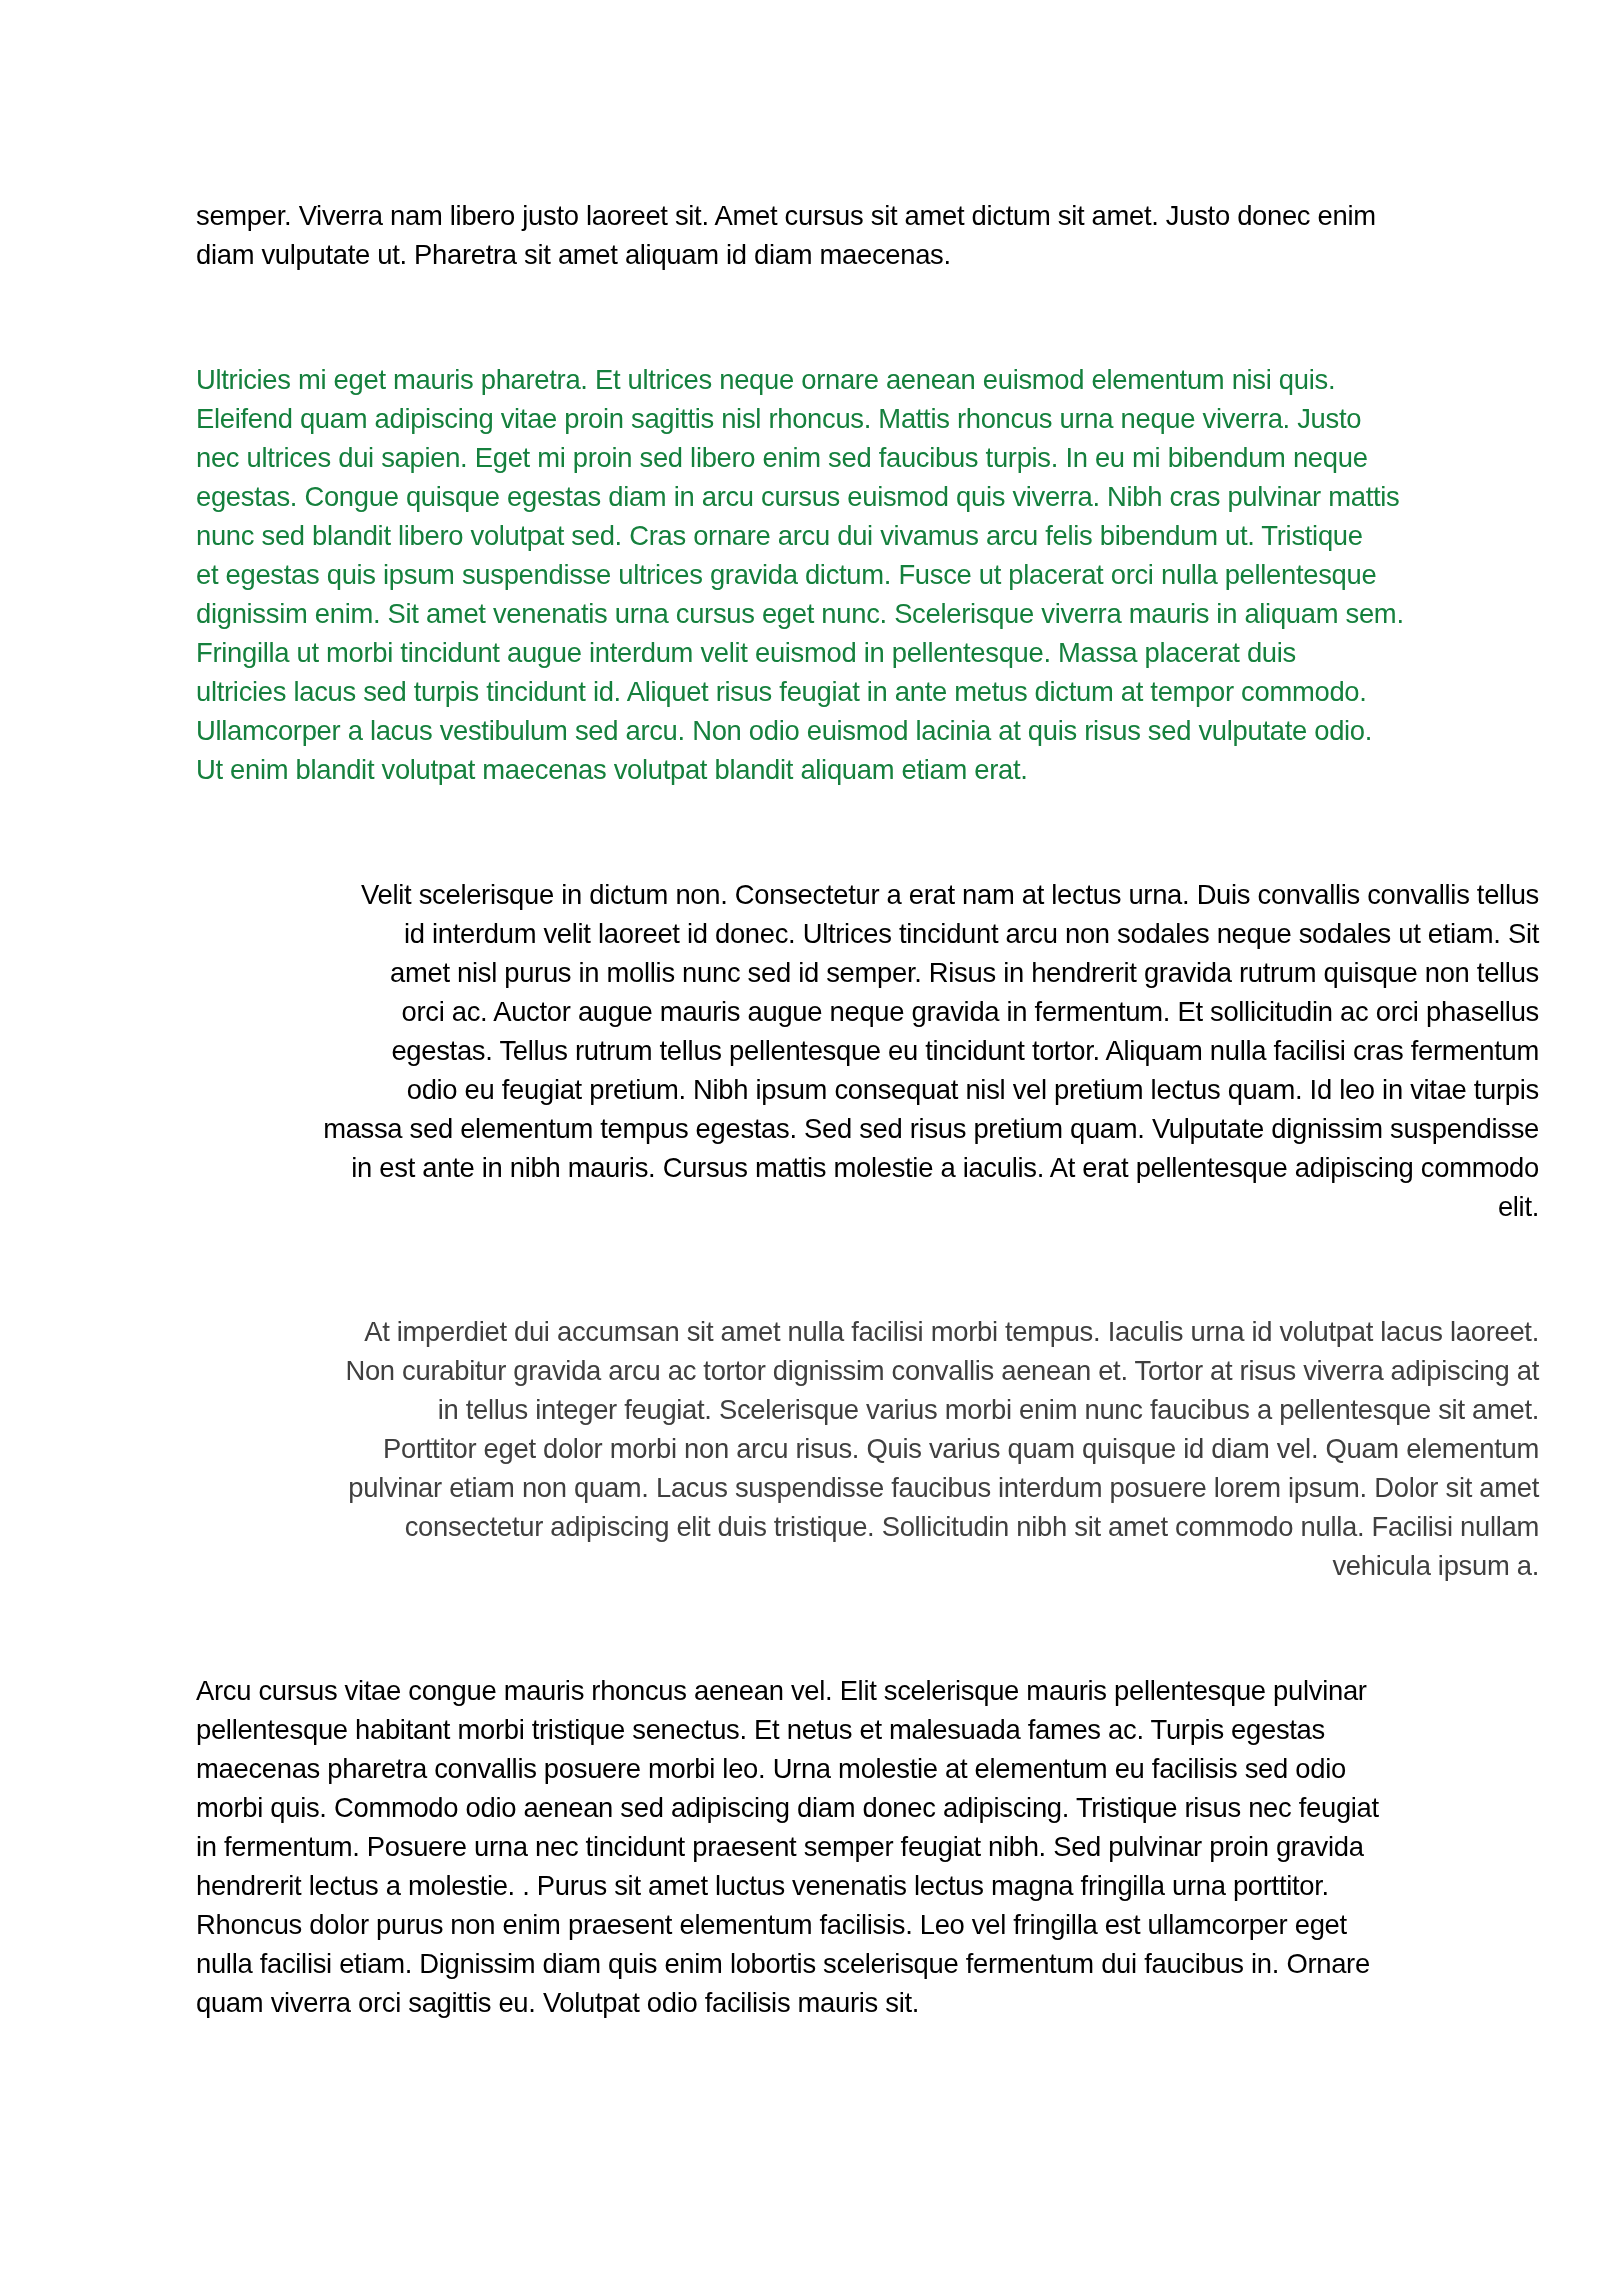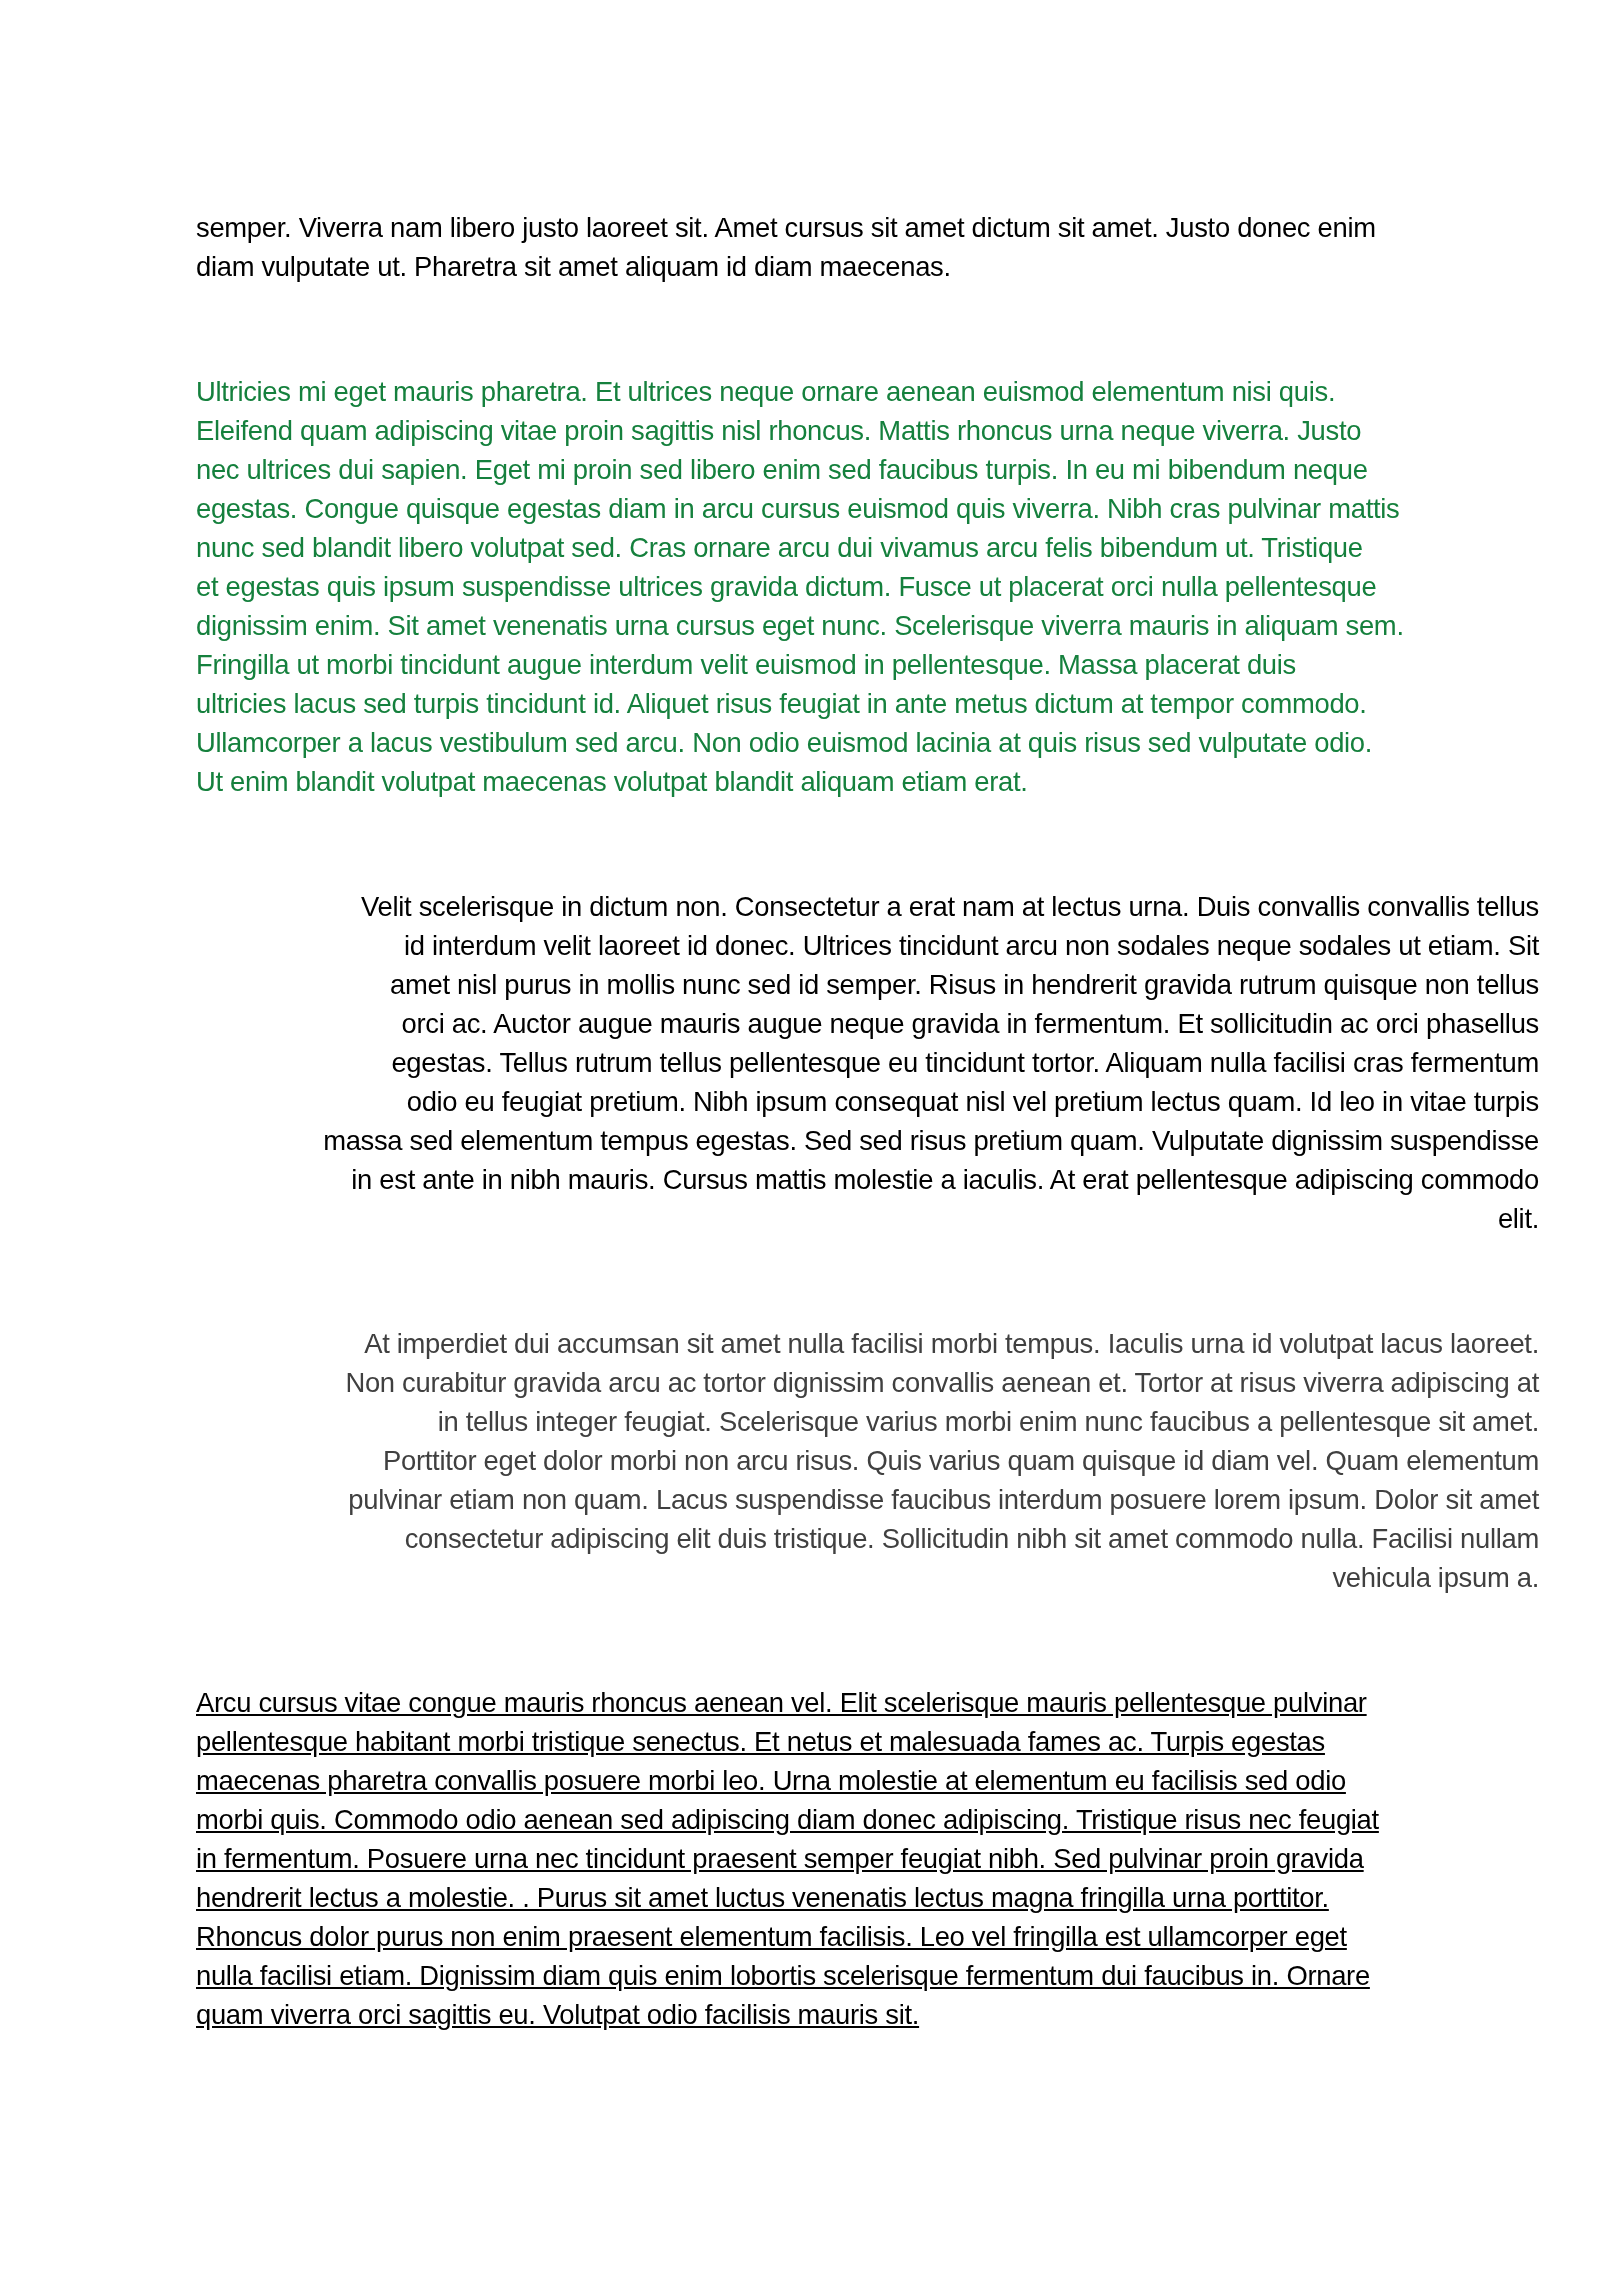--- a/index.html
+++ b/index.html
@@ -22,32 +22,31 @@
     height: 2293px;
     background: #ffffff;
   }
   .text-block {
     position: absolute;
     left: 196px;
     top: 196px;
     width: 1343px;
   }
   .para {
-    margin: 12px 0 86px 0;
+    margin: 0 0 86px 0;
     padding: 0;
     font-size: 27.4px;
     line-height: 39px;
     letter-spacing: -0.3px;
     color: #000000;
     white-space: pre-line; 
     text-align: left;
   }
   .para:last-child {
     margin-bottom: 0;
-    text-decoration: underline;
   }
 </style>
 </head>
 <body>
 
 <div class="page" style="background: rgb(255, 255, 255);">
   <div class="text-block">
     <p class="para" style="color: rgb(0, 0, 0);">semper. Viverra nam libero justo laoreet sit. Amet cursus sit amet dictum sit amet. Justo donec enim
 diam vulputate ut. Pharetra sit amet aliquam id diam maecenas.</p>
     <p class="para" style="color: #15803d;">Ultricies mi eget mauris pharetra. Et ultrices neque ornare aenean euismod elementum nisi quis.

